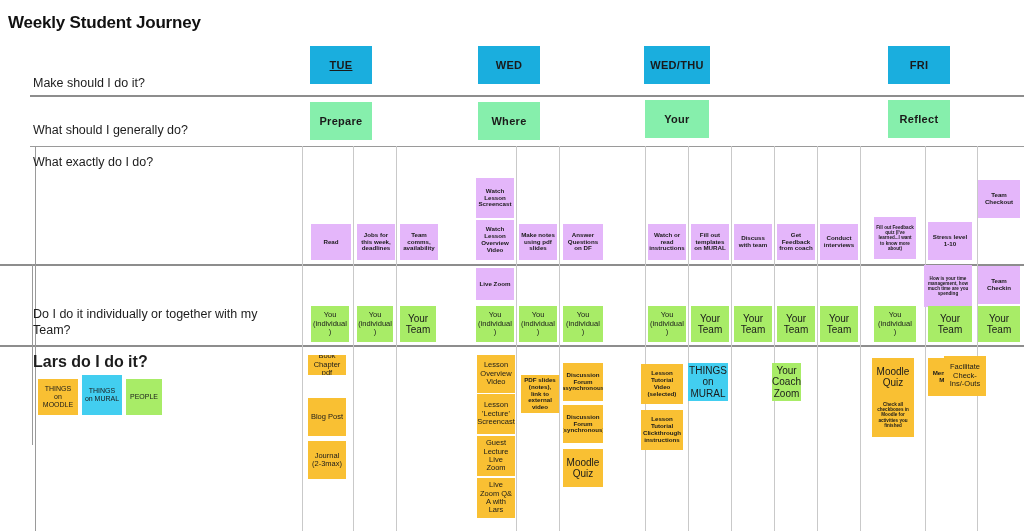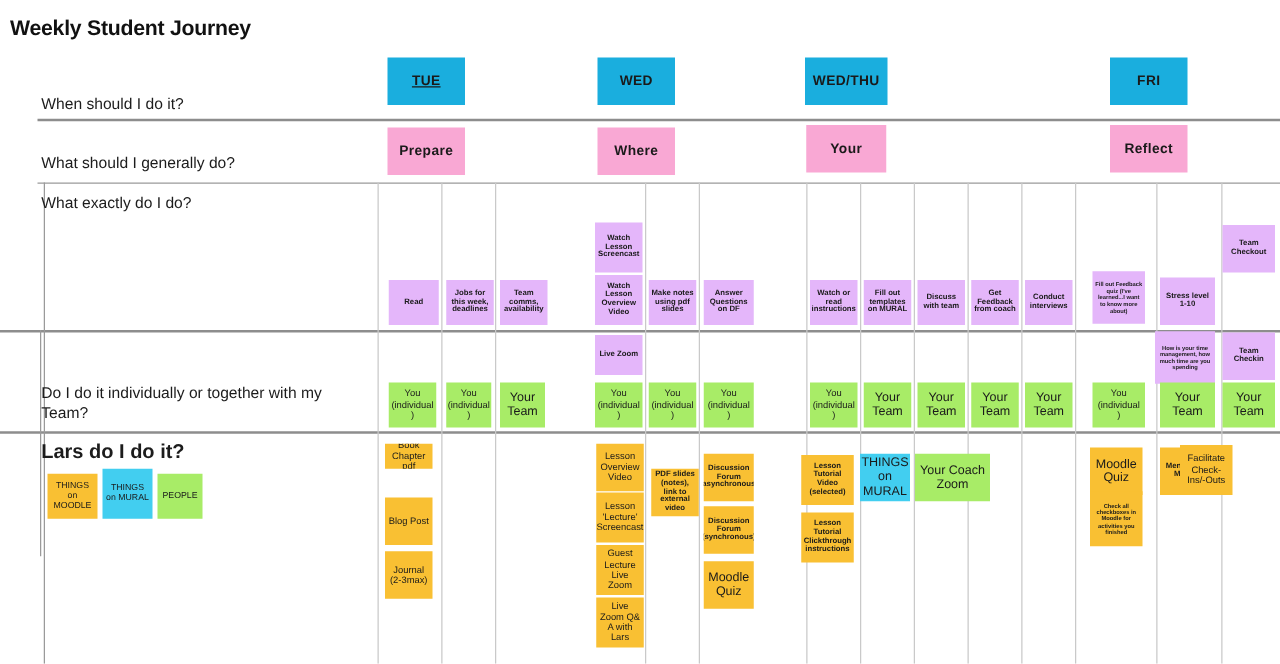--- a/index.html
+++ b/index.html
@@ -17,21 +17,21 @@
   .vline.dark{background:#9a9a9a;}
 
   .row-label{position:absolute;font-size:12.5px;color:#1c1c1c;line-height:16px;}
   .row-label.big{font-size:16px;font-weight:bold;}
 
   
   .note{position:absolute;box-sizing:border-box;display:flex;align-items:center;
         justify-content:center;text-align:center;padding:1px 2px;
         font-weight:bold;color:#1a1a1a;line-height:1.12;overflow:hidden;}
   .blue{background:#1aaede;}
-  .purple{background:#f9a8d4;}
+  .purple{background:#86efac;}
   .lilac{background:#e4b6fa;}
   .green{background:#a8ec67;}
   .orange{background:#f9c033;}
   .cyan{background:#42cef0;}
   .note.hdr{font-size:11px;letter-spacing:.3px;}
   .note.sm{font-size:6.2px;font-weight:bold;}
   .note.md{font-size:7.5px;font-weight:normal;}
   .note.lg{font-size:10px;font-weight:normal;}
   .note.xs{font-size:4.6px;font-weight:bold;}
   .note.legend{font-size:7px;font-weight:normal;}
@@ -61,21 +61,21 @@
   <div class="vline" style="left:559px;top:146px;height:385px;"></div>
   <div class="vline" style="left:645px;top:146px;height:385px;"></div>
   <div class="vline" style="left:688px;top:146px;height:385px;"></div>
   <div class="vline" style="left:731px;top:146px;height:385px;"></div>
   <div class="vline" style="left:774px;top:146px;height:385px;"></div>
   <div class="vline" style="left:817px;top:146px;height:385px;"></div>
   <div class="vline" style="left:860px;top:146px;height:385px;"></div>
   <div class="vline" style="left:925px;top:146px;height:385px;"></div>
   <div class="vline" style="left:977px;top:146px;height:385px;"></div>
 
-  <div class="row-label" style="left:33px;top:75px;">When should I do it?</div>
+  <div class="row-label" style="left:33px;top:75px;">Make should I do it?</div>
   <div class="row-label" style="left:33px;top:122px;">What should I generally do?</div>
   <div class="row-label" style="left:33px;top:154px;">What exactly do I do?</div>
   <div class="row-label" style="left:33px;top:306px;width:250px;">Do I do it individually or together with my Team?</div>
   <div class="row-label big" style="left:33px;top:354px;">Lars do I do it?</div>
 
   <div class="note blue hdr" style="left:310px;top:46px;width:62px;height:38px;text-decoration:underline;">TUE</div>
   <div class="note blue hdr" style="left:478px;top:46px;width:62px;height:38px;">WED</div>
   <div class="note blue hdr" style="left:644px;top:46px;width:66px;height:38px;">WED/THU</div>
   <div class="note blue hdr" style="left:888px;top:46px;width:62px;height:38px;">FRI</div>
 
@@ -139,20 +139,20 @@
 
   <div class="note orange sm" style="left:521px;top:375px;width:38px;height:38px;">PDF slides (notes), link to external video</div>
 
   <div class="note orange sm" style="left:563px;top:363px;width:40px;height:38px;">Discussion Forum (asynchronous)</div>
   <div class="note orange sm" style="left:563px;top:405px;width:40px;height:38px;">Discussion Forum (synchronous)</div>
   <div class="note orange lg" style="left:563px;top:449px;width:40px;height:38px;">Moodle Quiz</div>
 
   <div class="note orange sm" style="left:641px;top:364px;width:42px;height:40px;">Lesson Tutorial Video (selected)</div>
   <div class="note orange sm" style="left:641px;top:410px;width:42px;height:40px;">Lesson Tutorial Clickthrough instructions</div>
   <div class="note cyan lg" style="left:688px;top:363px;width:40px;height:38px;">THINGS on MURAL</div>
-  <div class="note green lg" style="left:732px;top:363px;width:60px;height:38px;">Your Coach Zoom</div>
+  <div class="note green lg" style="left:772px;top:363px;width:29px;height:38px;">Your Coach Zoom</div>
 
   <div class="note orange lg" style="left:872px;top:358px;width:42px;height:38px;">Moodle Quiz</div>
   <div class="note orange xs" style="left:872px;top:393px;width:42px;height:44px;">Check all checkboxes in Moodle for activities you finished</div>
   <div class="note orange sm" style="left:928px;top:358px;width:44px;height:38px;">Mentimeter/ Moodle</div>
   <div class="note orange md" style="left:944px;top:356px;width:42px;height:40px;">Facilitate Check-Ins/-Outs</div>
 
 </div>
 
 </body></html>

